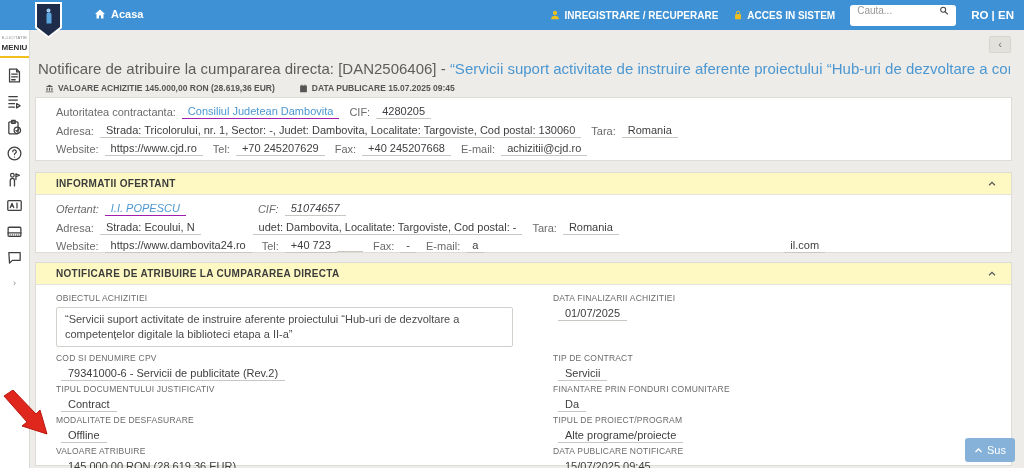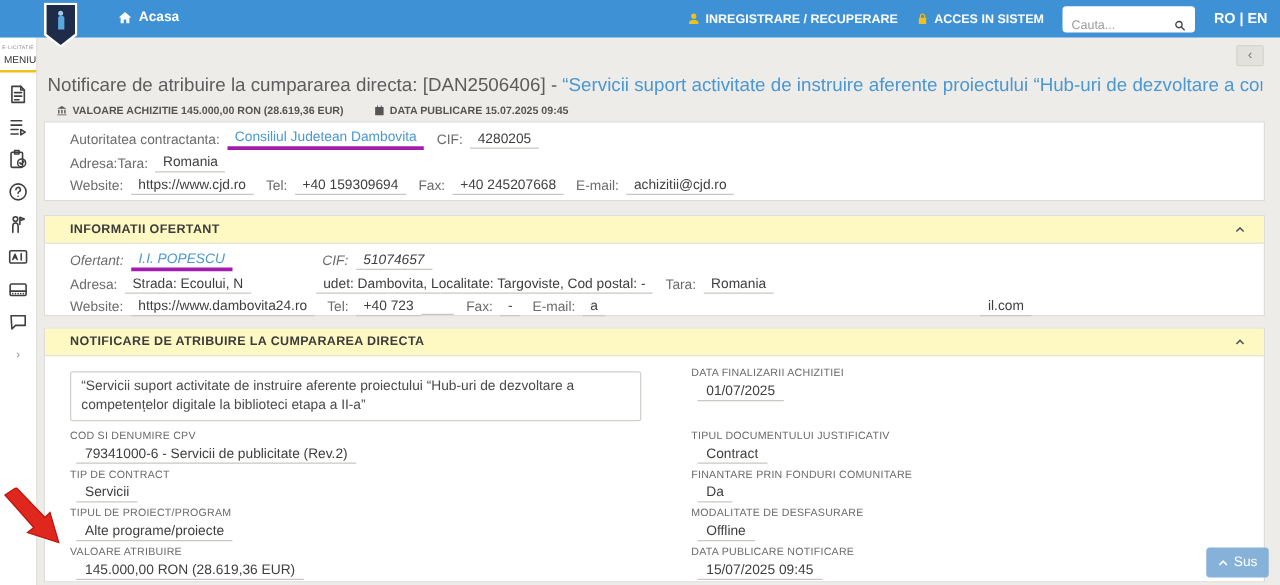--- a/index.html
+++ b/index.html
@@ -16,28 +16,28 @@
           clip-path: polygon(0 0,100% 0,100% 72%,50% 100%,0 72%); background:#fff; }
   .logo-inner { position:absolute; left:2px; top:2px; right:2px; bottom:2px;
           clip-path: polygon(0 0,100% 0,100% 72%,50% 100%,0 72%); background:#1e2b49; }
   .logo-glyph { position:absolute; left:50%; top:45%; width:5px; height:11px; transform:translate(-50%,-50%);
           background:#5aa7e0; border-radius:2px 2px 0 0; }
   .logo-glyph:before { content:""; position:absolute; top:-4px; left:0.5px; width:4px; height:4px; border-radius:50%; background:#9cc9ef; }
   .home { position:absolute; left:94px; top:8px; color:#fff; font-size:11px; font-weight:bold;
           display:flex; align-items:center; gap:5px; cursor:pointer; }
   .topbar-right { position:absolute; right:10px; top:0; height:30px; display:flex; align-items:center; gap:15px; }
   .tb-link { color:#fff; font-weight:bold; font-size:10px; display:flex; align-items:center; gap:4px; cursor:pointer; white-space:nowrap; }
-  .search { width:106px; height:21px; background:#fff; border-radius:3px; display:flex; align-items:flex-end; padding:0 7px; gap:4px; }
+  .search { width:106px; height:21px; background:#fff; border-radius:3px; display:flex; align-items:flex-start; padding:0 7px; gap:4px; }
   .search input { border:none; outline:none; width:78px; font-size:10px; color:#444; font-family:"Liberation Sans",sans-serif; background:transparent; }
   .search input::placeholder { color:#999; }
   .lang { color:#fff; font-weight:bold; font-size:11.5px; white-space:nowrap; }
   
   .sidebar { position:absolute; top:30px; left:0; width:30px; bottom:0; background:#fff; border-right:1px solid #dcdad6; z-index:4; }
   .brand { font-size:4px; color:#888; text-align:center; margin-top:5px; letter-spacing:.3px; white-space:nowrap; overflow:hidden; }
-  .menu-label { font-size:8px; font-weight:normal; color:#333; text-align:right; margin-top:3px; }
+  .menu-label { font-size:8px; font-weight:bold; color:#333; text-align:center; margin-top:3px; }
   .accent { height:2px; background:#f2c01d; margin-top:4px; }
   .side-icons { display:flex; flex-direction:column; align-items:center; margin-top:9px; gap:9px; }
   .side-icon { width:17px; height:17px; color:#3f3f3f; cursor:pointer; }
   .side-icon svg { width:100%; height:100%; }
   .side-chevron { color:#8a8a8a; font-size:9px; margin-top:3px; cursor:pointer; }
   
   .collapse-btn { position:absolute; top:36px; right:13px; width:22px; height:17px; background:#e3e1dc;
     border:1px solid #d6d4cf; border-radius:2px; color:#777; font-size:11px; line-height:14px; text-align:center; cursor:pointer; z-index:3; }
   .page-title { position:absolute; left:38px; top:60px; width:972px; font-size:15px; white-space:nowrap; overflow:hidden; color:#5d5d5d; z-index:2; }
   .page-title .t-link { color:#4b97d2; cursor:pointer; }
@@ -47,21 +47,21 @@
   .panel { position:absolute; left:35px; width:977px; background:#fff; border:1px solid #dedcd7; z-index:1; }
   .p-authority { top:97px; height:64px; padding-top:5px; }
   .p-ofertant  { top:172px; height:81px; }
   .p-notif     { top:262px; height:204px; }
   .panel-header { height:22px; background:#fef9c3; border-bottom:1px solid #e4e2dd; display:flex; align-items:center;
     justify-content:space-between; padding:0 14px 0 20px; font-size:10px; font-weight:bold; color:#3c3c3c; letter-spacing:.3px; }
   .chev-up { width:10px; height:10px; color:#555; cursor:pointer; }
   .row { padding:0 20px; font-size:11px; height:18.5px; display:flex; align-items:center; white-space:nowrap; overflow:hidden; }
   .lbl { color:#6b6b6b; }
   .val { color:#3e3e3e; border-bottom:1px solid #c9c7c2; padding:0 6px 1px; margin:0 10px 0 6px; }
-  .val-link { color:#4b97d2; border-bottom:3px solid #a21caf; cursor:pointer; }
+  .val-link { color:#4b97d2; border-bottom:1px solid #a21caf; cursor:pointer; }
   .gap { display:inline-block; height:12px; }
   .gap-u { border-bottom:1px solid #c9c7c2; }
   
   .fields { display:grid; grid-template-columns:497px 1fr; padding:8px 20px 0; }
   .cell { }
   .f-label { font-size:8.5px; color:#6a6a6a; letter-spacing:.2px; }
   .f-val { display:inline-block; font-size:11px; color:#3e3e3e; border-bottom:1px solid #c9c7c2; padding:0 7px 1px; margin:3px 0 3px 5px; }
   .f-box { width:457px; border:1px solid #d2d0cb; border-radius:2px; padding:4px 8px; font-size:11px; line-height:15px; color:#4a4a4a; margin:4px 0 6px 0; }
   .sus-btn { position:absolute; left:965px; top:438px; width:50px; height:24px; background:#86b2d9; border:none; border-radius:3px;
     color:#fff; font-size:11px; display:flex; align-items:center; justify-content:center; gap:4px; cursor:pointer; z-index:8;
@@ -191,28 +191,29 @@
 
 <section class="panel p-authority">
   <div class="row">
     <span class="lbl">Autoritatea contractanta:</span>
     <span class="val val-link">Consiliul Judetean Dambovita</span>
     <span class="lbl">CIF:</span>
     <span class="val">4280205</span>
   </div>
   <div class="row">
     <span class="lbl">Adresa:</span>
+    <span class="val">Strada: Tricolorului, nr. 1, Sector: -, Judet: Dambovita, Localitate: Targoviste, Cod postal: 130060</span>
     <span class="lbl">Tara:</span>
     <span class="val">Romania</span>
   </div>
   <div class="row">
     <span class="lbl">Website:</span>
     <span class="val">https://www.cjd.ro</span>
     <span class="lbl">Tel:</span>
-    <span class="val">+40 159309694</span>
+    <span class="val">+70 245207629</span>
     <span class="lbl">Fax:</span>
     <span class="val">+40 245207668</span>
     <span class="lbl">E-mail:</span>
     <span class="val">achizitii@cjd.ro</span>
   </div>
 </section>
 
 <section class="panel p-ofertant">
   <div class="panel-header">
     <span>INFORMATII OFERTANT</span>
@@ -253,52 +254,53 @@
 <section class="panel p-notif">
   <div class="panel-header">
     <span>NOTIFICARE DE ATRIBUIRE LA CUMPARAREA DIRECTA</span>
     <svg class="chev-up" viewBox="0 0 24 24">
         <path fill="none" stroke="currentColor" stroke-width="3" d="M5 15l7-7 7 7"></path>
       </svg>
   </div>
   <div class="fields">
 
     <div class="cell">
+      <div class="f-label">OBIECTUL ACHIZITIEI</div>
       <div class="f-box">“Servicii suport activitate de instruire aferente proiectului “Hub-uri de dezvoltare a competențelor digitale la biblioteci etapa a II-a”</div>
     </div>
     <div class="cell">
       <div class="f-label">DATA FINALIZARII ACHIZITIEI</div>
       <span class="f-val">01/07/2025</span>
     </div>
 
     <div class="cell">
       <div class="f-label">COD SI DENUMIRE CPV</div>
       <span class="f-val">79341000-6 - Servicii de publicitate (Rev.2)</span>
     </div>
     <div class="cell">
+      <div class="f-label">TIP DE CONTRACT</div>
+      <span class="f-val">Servicii</span>
+    </div>
+
+    <div class="cell">
       <div class="f-label">TIPUL DOCUMENTULUI JUSTIFICATIV</div>
       <span class="f-val">Contract</span>
     </div>
-
-    <div class="cell">
-      <div class="f-label">TIP DE CONTRACT</div>
-      <span class="f-val">Servicii</span>
-    </div>
     <div class="cell">
       <div class="f-label">FINANTARE PRIN FONDURI COMUNITARE</div>
       <span class="f-val">Da</span>
     </div>
 
     <div class="cell">
+      <div class="f-label">MODALITATE DE DESFASURARE</div>
+      <span class="f-val">Offline</span>
+    </div>
+    <div class="cell">
       <div class="f-label">TIPUL DE PROIECT/PROGRAM</div>
       <span class="f-val">Alte programe/proiecte</span>
-    </div>
-    <div class="cell">
-      <div class="f-label">MODALITATE DE DESFASURARE</div>
-      <span class="f-val">Offline</span>
     </div>
 
     <div class="cell">
       <div class="f-label">VALOARE ATRIBUIRE</div>
       <span class="f-val">145.000,00 RON (28.619,36 EUR)</span>
     </div>
     <div class="cell">
       <div class="f-label">DATA PUBLICARE NOTIFICARE</div>
       <span class="f-val">15/07/2025 09:45</span>
     </div>

